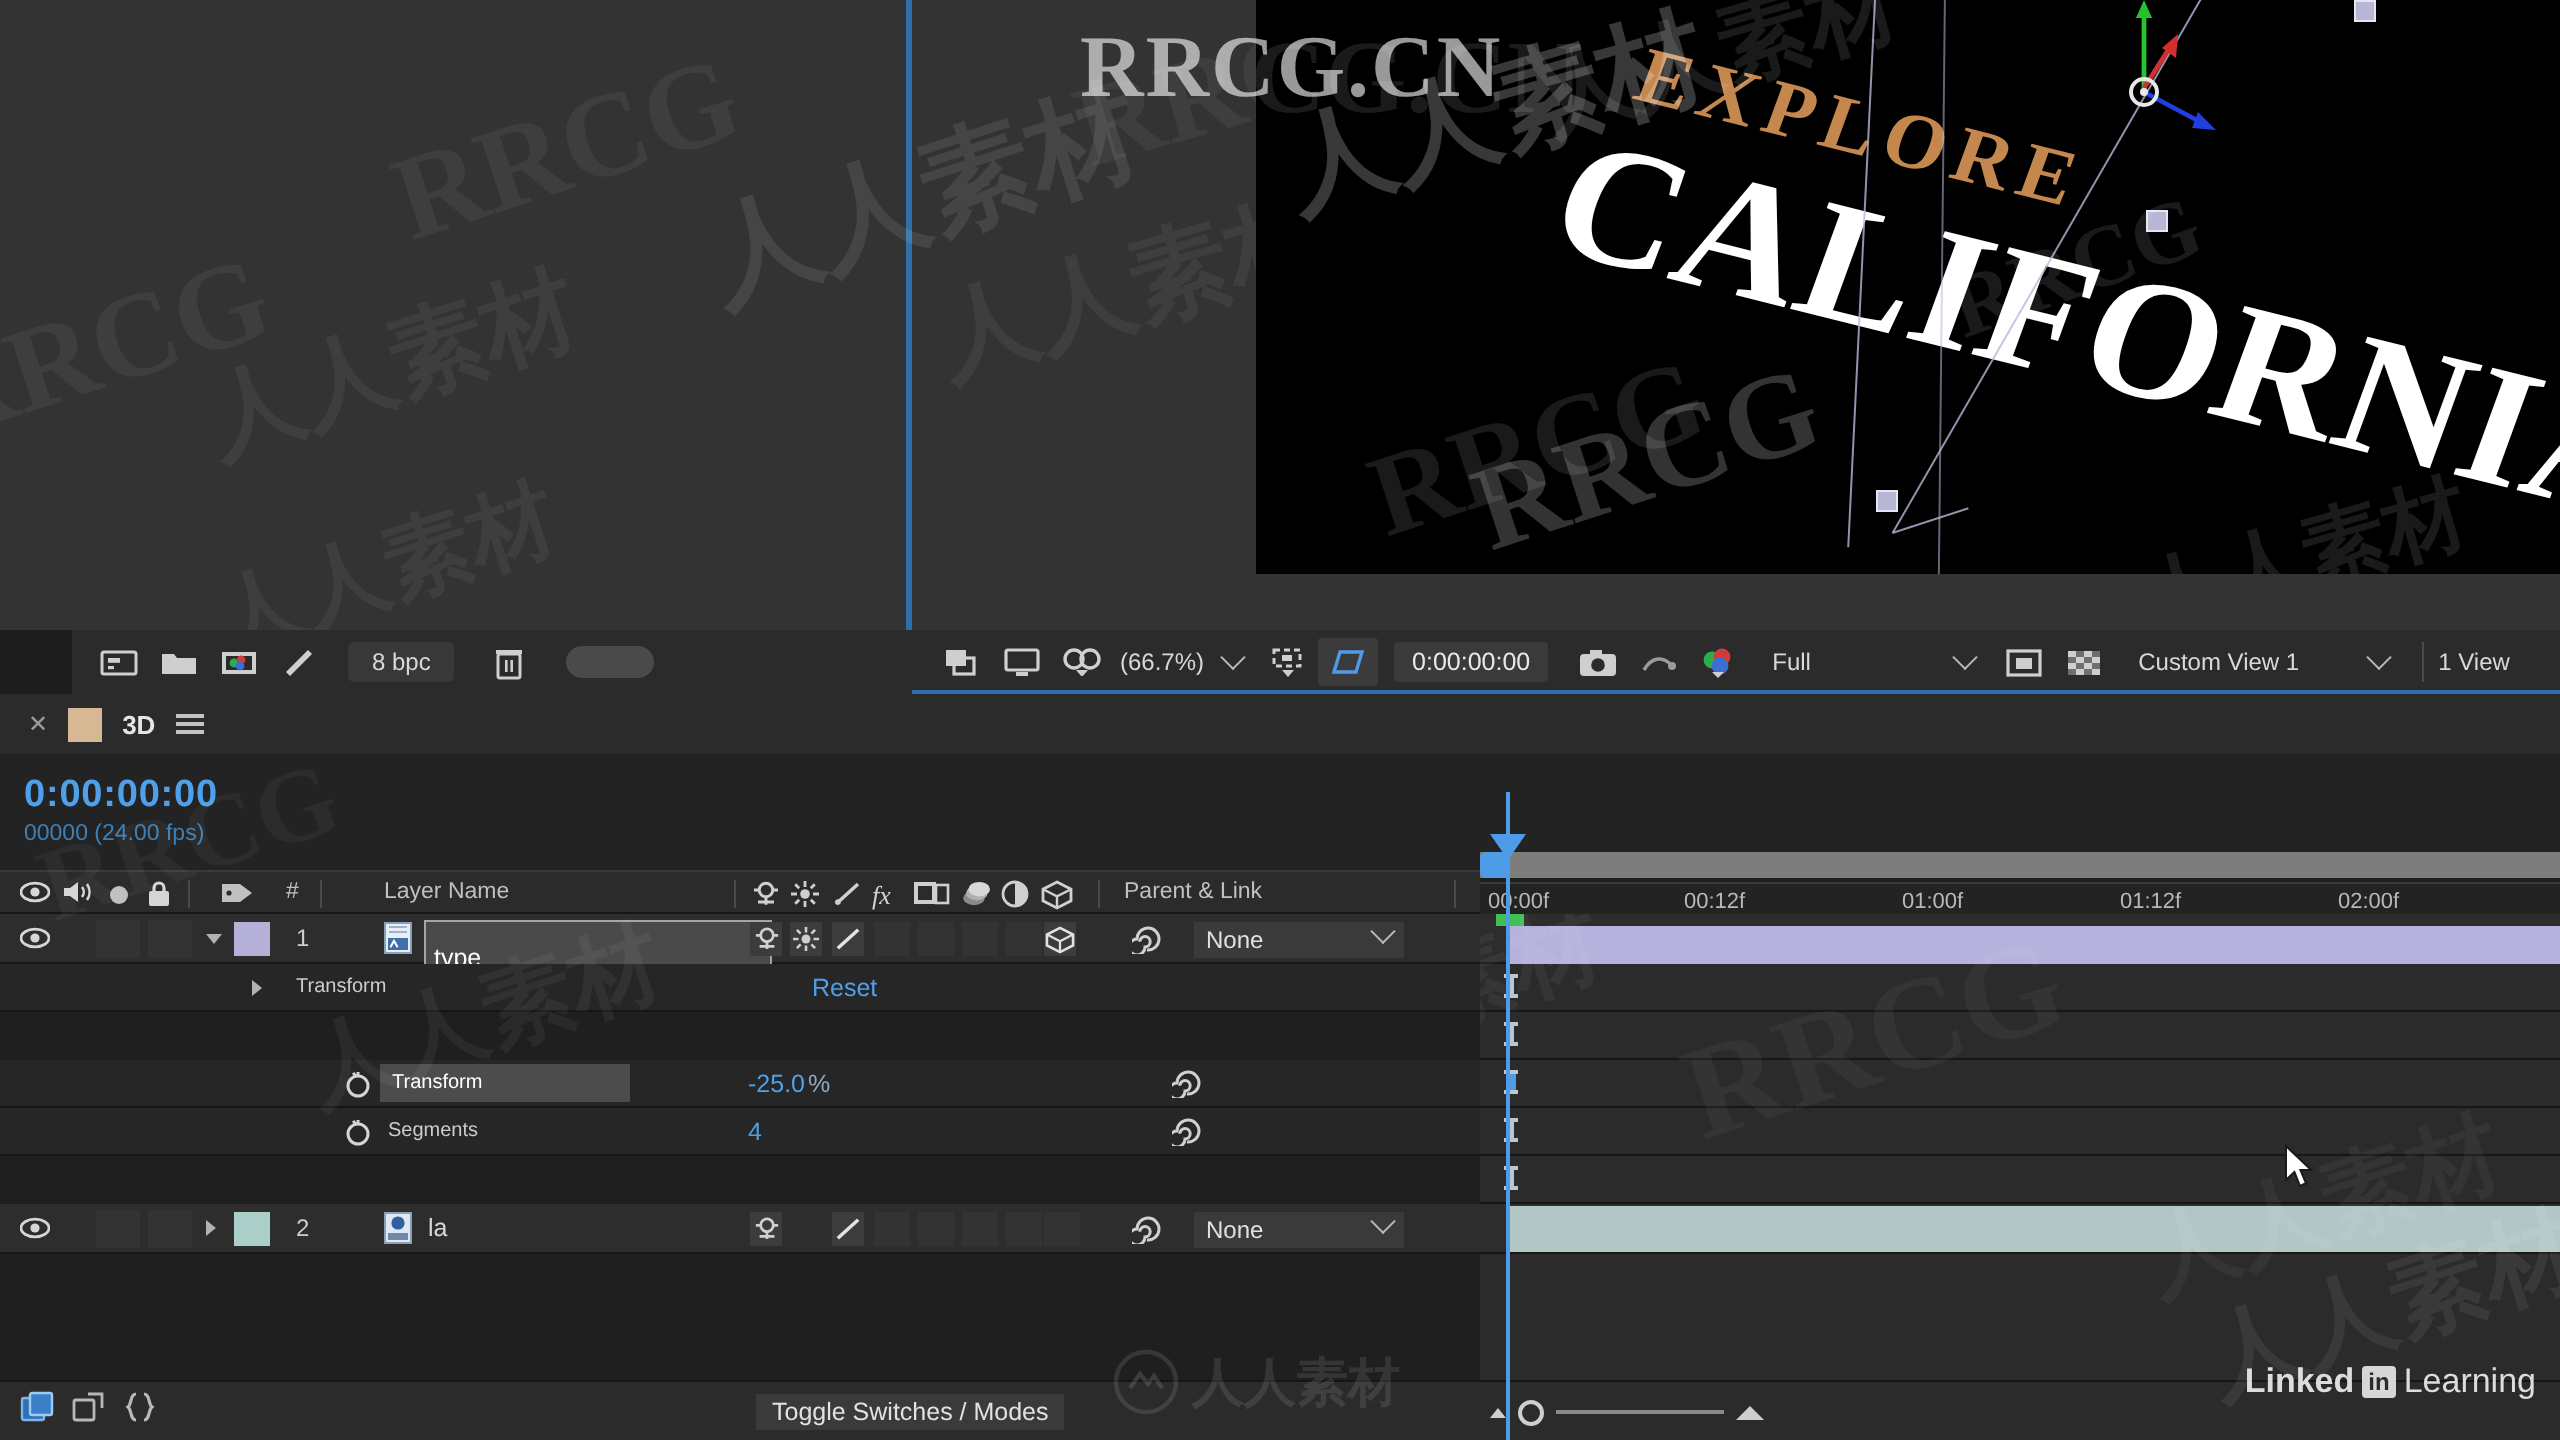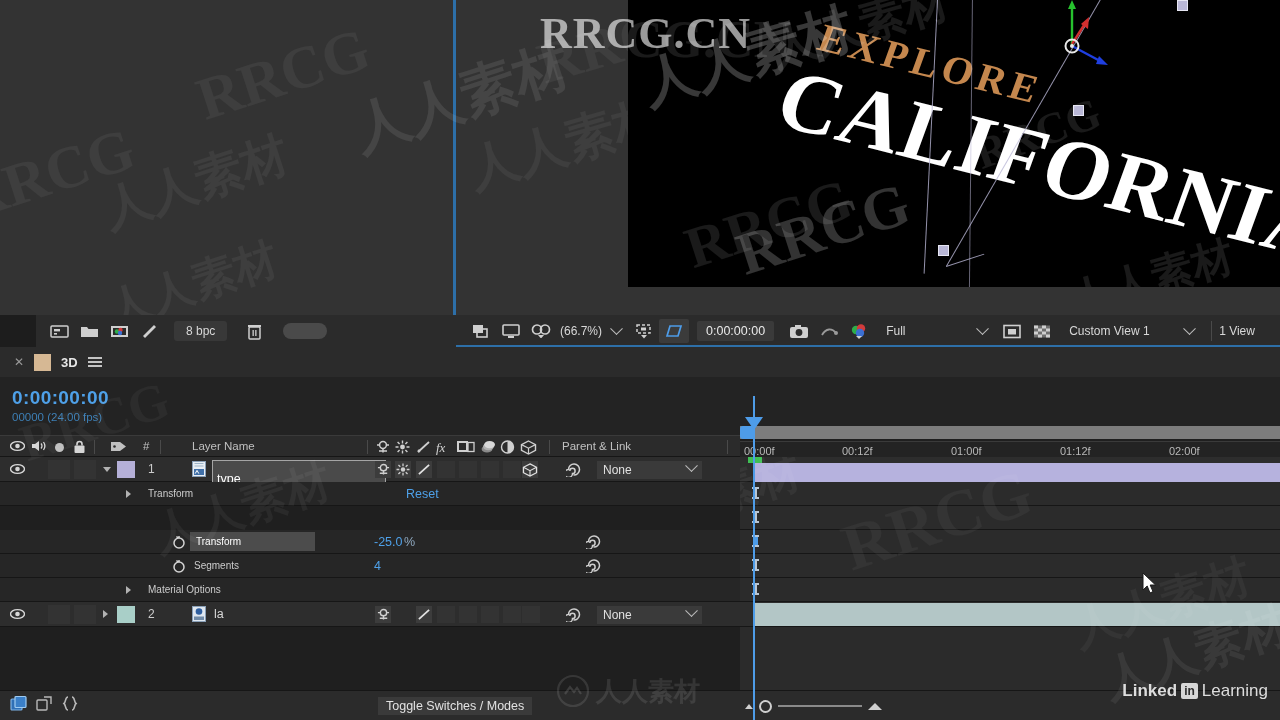--- a/index.html
+++ b/index.html
@@ -542,26 +542,20 @@
       </span>
       <span class="cell prop-name" style="left:194px;">Segments</span>
       <span class="cell prop-val" style="left:374px;">4</span>
       <span class="cell" style="left:586px;">
         <svg width="15" height="15" viewBox="0 0 15 15">
             <path d="M7.5 13 a5.5 5.5 0 10-5-5.5 a4 4 0 104 4 a2.6 2.6 0 10-2.6-2.6" fill="none" stroke="#cfcfcf" stroke-width="1.5"></path>
           </svg>
       </span>
     </div>
 
-    <div class="row prop" style="top:231px;">
-      <span class="cell" style="left:126px;">
-          <span class="tri right"></span>
-        </span>
-      <span class="cell prop-name" style="left:148px;">Material Options</span>
-    </div>
 
     <div class="row layer" style="top:255px;">
       <span class="cell" style="left:10px;">
         <svg width="15" height="12" viewBox="0 0 15 12">
             <ellipse cx="7.5" cy="6" rx="7" ry="4.4" fill="none" stroke="#d6d6d6" stroke-width="1.4"></ellipse>
             <circle cx="7.5" cy="6" r="2.3" fill="#d6d6d6"></circle>
           </svg>
       </span>
       <span class="cell" style="left:48px;width:22px;background:#333;height:19px;top:3px;"></span>
       <span class="cell" style="left:74px;width:22px;background:#333;height:19px;top:3px;"></span>

